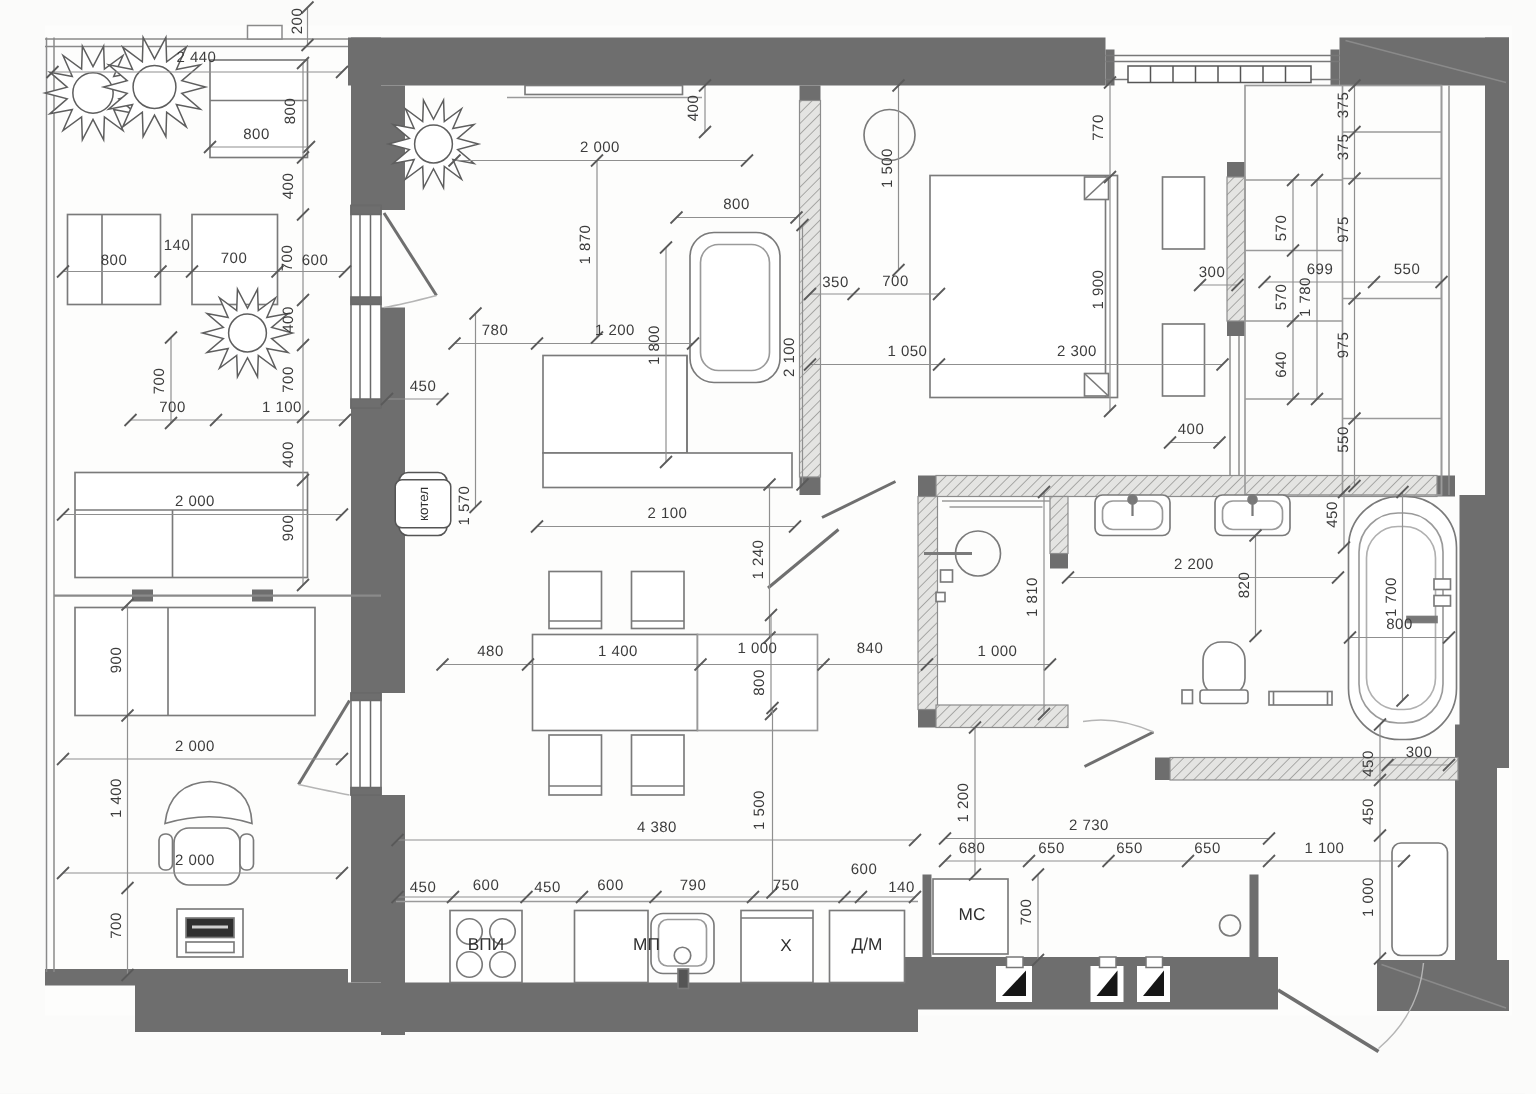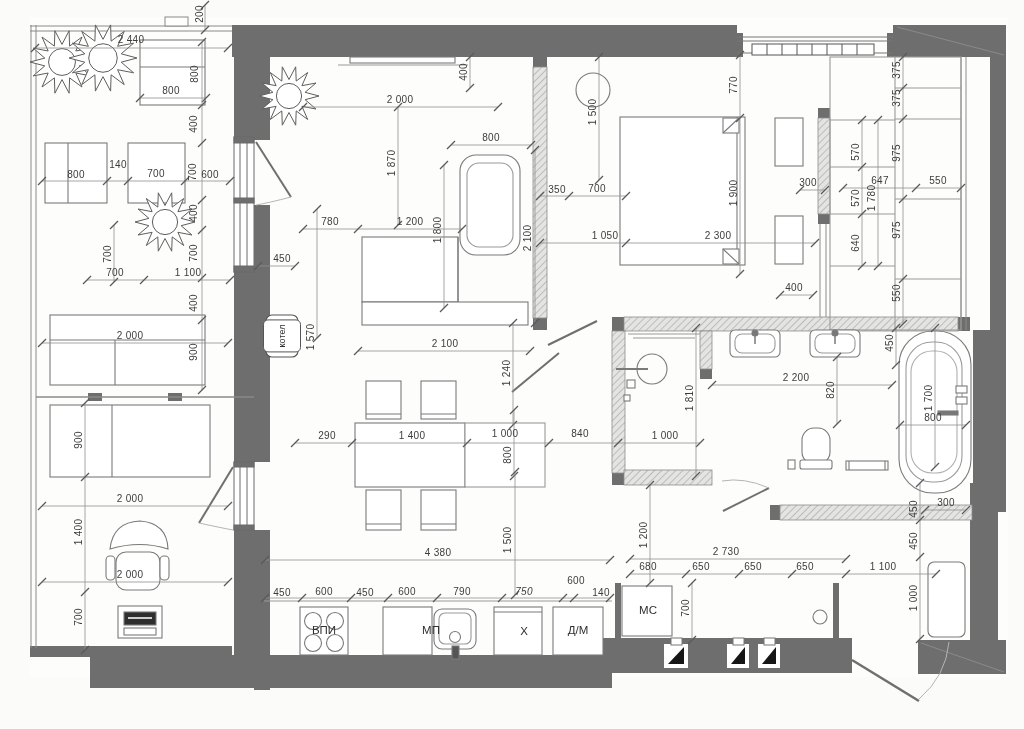--- a/index.html
+++ b/index.html
@@ -546,41 +546,41 @@
       <span class="dim rot" style="left: 391px; top: 163px;">1 870</span>
       <span class="dim" style="left: 491px; top: 137px;">800</span>
       <span class="dim" style="left: 330px; top: 221px;">780</span>
       <span class="dim" style="left: 410px; top: 221px;">1 200</span>
       <span class="dim rot" style="left: 437px; top: 230px;">1 800</span>
       <span class="dim rot" style="left: 527px; top: 238px;">2 100</span>
       <span class="dim" style="left: 282px; top: 258px;">450</span>
       <span class="dim rot" style="left: 310px; top: 337px;">1 570</span>
       <span class="dim" style="left: 445px; top: 343px;">2 100</span>
       <span class="dim rot" style="left: 506px; top: 373px;">1 240</span>
-      <span class="dim" style="left: 327px; top: 435px;">290</span>
+      <span class="dim" style="left: 327px; top: 435px;">480</span>
       <span class="dim" style="left: 412px; top: 435px;">1 400</span>
       <span class="dim" style="left: 505px; top: 433px;">1 000</span>
       <span class="dim rot" style="left: 507px; top: 455px;">800</span>
       <span class="dim" style="left: 580px; top: 433px;">840</span>
       <span class="dim rot" style="left: 507px; top: 540px;">1 500</span>
       <span class="dim" style="left: 438px; top: 552px;">4 380</span>
       <span class="dim rot" style="left: 733px; top: 85px;">770</span>
       <span class="dim rot" style="left: 592px; top: 112px;">1 500</span>
       <span class="dim" style="left: 557px; top: 189px;">350</span>
       <span class="dim" style="left: 597px; top: 188px;">700</span>
       <span class="dim rot" style="left: 733px; top: 193px;">1 900</span>
       <span class="dim" style="left: 808px; top: 182px;">300</span>
       <span class="dim" style="left: 605px; top: 235px;">1 050</span>
       <span class="dim" style="left: 718px; top: 235px;">2 300</span>
       <span class="dim" style="left: 794px; top: 287px;">400</span>
       <span class="dim rot" style="left: 896px; top: 70px;">375</span>
       <span class="dim rot" style="left: 896px; top: 98px;">375</span>
       <span class="dim rot" style="left: 855px; top: 152px;">570</span>
       <span class="dim rot" style="left: 896px; top: 153px;">975</span>
-      <span class="dim" style="left: 880px; top: 180px;">647</span>
+      <span class="dim" style="left: 880px; top: 180px;">699</span>
       <span class="dim" style="left: 938px; top: 180px;">550</span>
       <span class="dim rot" style="left: 855px; top: 198px;">570</span>
       <span class="dim rot" style="left: 871px; top: 198px;">1 780</span>
       <span class="dim rot" style="left: 855px; top: 243px;">640</span>
       <span class="dim rot" style="left: 896px; top: 230px;">975</span>
       <span class="dim rot" style="left: 896px; top: 293px;">550</span>
       <span class="dim rot" style="left: 689px; top: 398px;">1 810</span>
       <span class="dim" style="left: 665px; top: 435px;">1 000</span>
       <span class="dim" style="left: 796px; top: 377px;">2 200</span>
       <span class="dim rot" style="left: 830px; top: 390px;">820</span>
@@ -597,21 +597,21 @@
       <span class="dim rot" style="left: 685px; top: 608px;">700</span>
       <span class="dim rot" style="left: 913px; top: 509px;">450</span>
       <span class="dim rot" style="left: 913px; top: 541px;">450</span>
       <span class="dim" style="left: 946px; top: 502px;">300</span>
       <span class="dim rot" style="left: 913px; top: 598px;">1 000</span>
       <span class="dim" style="left: 282px; top: 592px;">450</span>
       <span class="dim" style="left: 324px; top: 591px;">600</span>
       <span class="dim" style="left: 365px; top: 592px;">450</span>
       <span class="dim" style="left: 407px; top: 591px;">600</span>
       <span class="dim" style="left: 462px; top: 591px;">790</span>
-      <span class="dim" style="left: 524px; top: 591px; font-style: italic;">750</span>
+      <span class="dim" style="left: 524px; top: 591px;">750</span>
       <span class="dim" style="left: 576px; top: 580px;">600</span>
       <span class="dim" style="left: 601px; top: 592px;">140</span>
       <span class="app" style="left: 324px; top: 630px;">ВПИ</span>
       <span class="app" style="left: 431px; top: 630px;">МП</span>
       <span class="app" style="left: 524px; top: 631px;">Х</span>
       <span class="app" style="left: 578px; top: 630px;">Д/М</span>
       <span class="app" style="left: 648px; top: 610px;">МС</span>
       <span class="app rot boxed" style="left: 282px; top: 336px;">котел</span>
     </div>
 </div>

